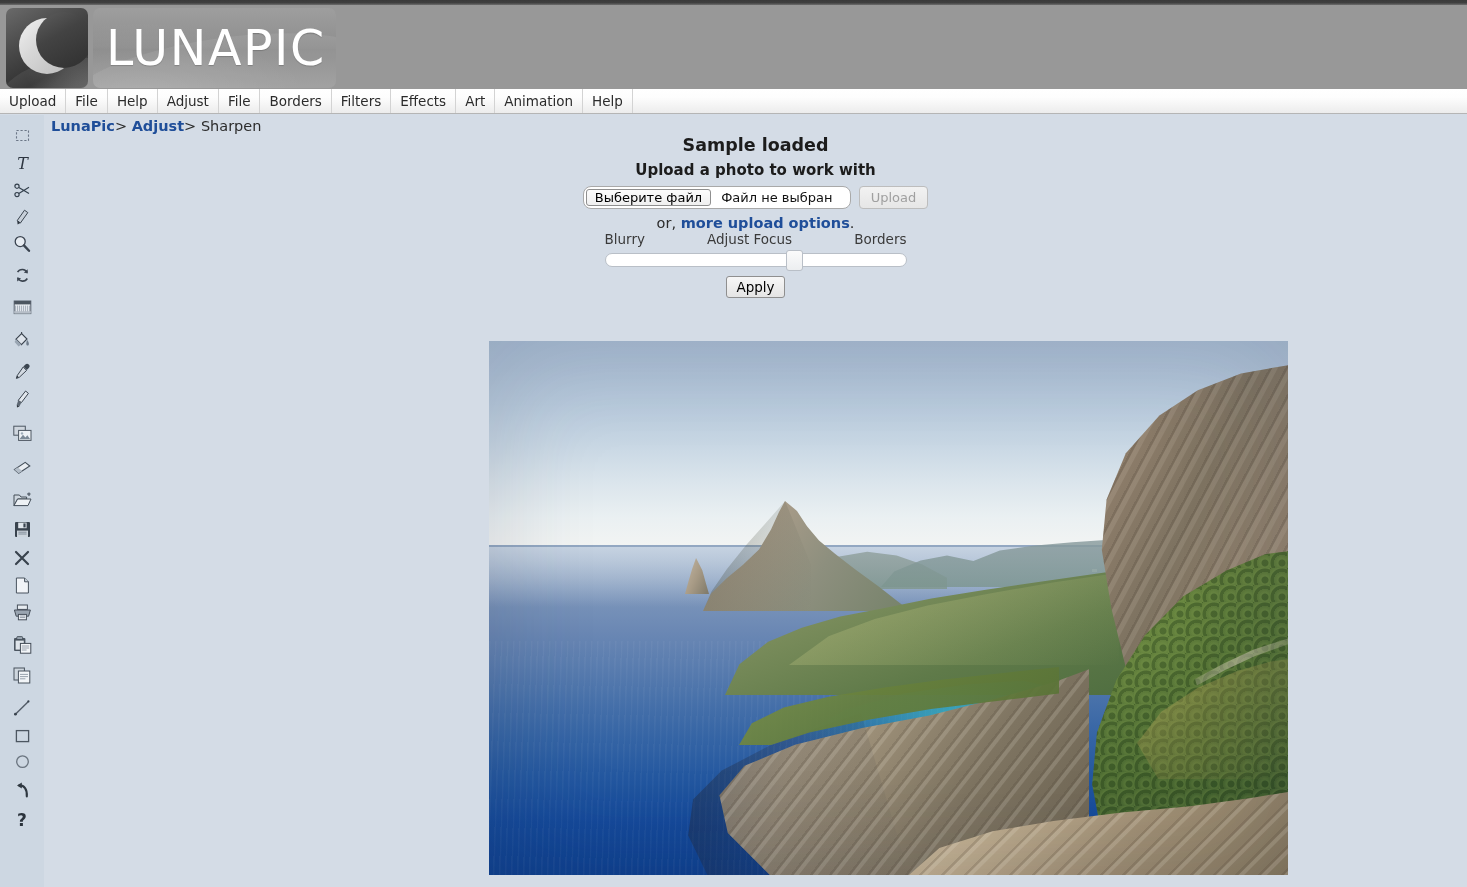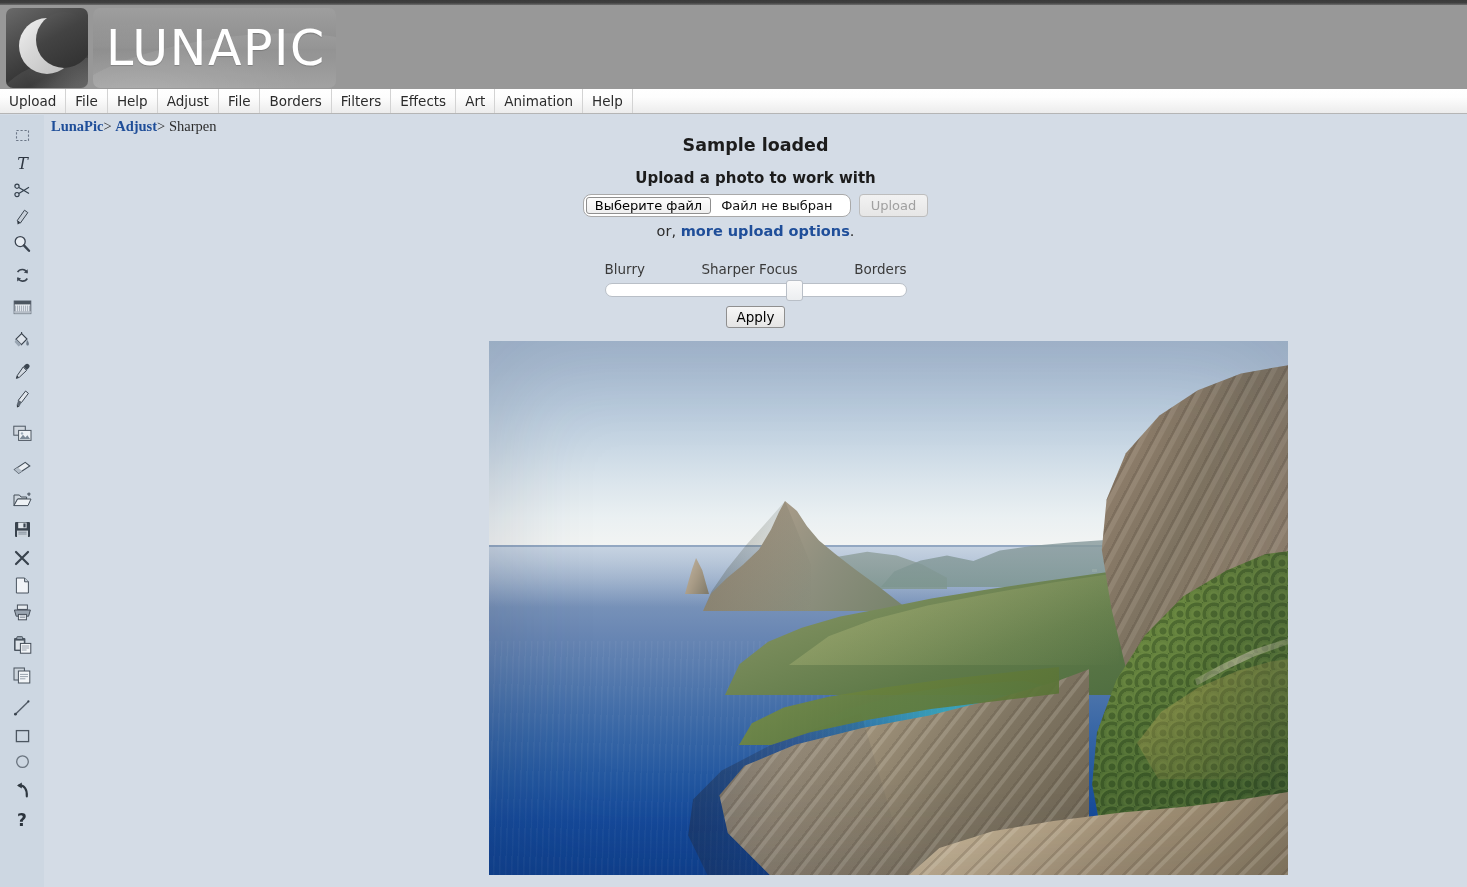--- a/index.html
+++ b/index.html
@@ -121,41 +121,40 @@
     position: absolute; top: 115px; left: 44px;
     width: 1423px; height: 772px;
     background: #d4dce6;
   }
 
   #breadcrumb {
     position: absolute; left: 7px; top: 3px;
     font-size: 14.5px;
     color: #2c2c2c;
     white-space: nowrap;
-    font-family: Liberation Serif, serif;
   }
   #breadcrumb a {
     color: #1f4e99; text-decoration: none; font-weight: bold;
   }
   #breadcrumb .sep { color: #2c2c2c; font-weight: normal; }
   #breadcrumb .current { color: #2c2c2c; }
 
   
   #panel {
     position: absolute; left: 0; top: 20px;
     width: 1423px;
     text-align: center;
   }
   #status-title {
     font-size: 17.5px; font-weight: bold; color: #1c1c1c;
     margin: 0 0 2px 0; line-height: 1.25;
   }
   #status-sub {
     font-size: 15px; font-weight: bold; color: #1c1c1c;
-    margin: 12px 0 6px 0; line-height: 1.25;
+    margin: 4px 0 6px 0; line-height: 1.25;
   }
 
   #upload-row {
     display: flex; align-items: center; justify-content: center;
     gap: 8px;
   }
   #file-input {
     display: inline-flex; align-items: stretch;
     height: 23px;
     width: 268px;
@@ -199,21 +198,20 @@
     margin-top: 6px;
     font-size: 14.5px;
     color: #2c2c2c;
   }
   #more-options a {
     color: #1f4e99; text-decoration: none; font-weight: bold;
   }
 
   
   #slider-block {
-    margin-top: 22px;
     width: 302px;
     margin-left: auto; margin-right: auto;
   }
   #slider-labels {
     display: flex; justify-content: space-between;
     font-size: 13.5px; color: #3a3a3a;
     margin-bottom: 5px;
   }
   #slider-track-wrap {
     position: relative;
@@ -692,21 +690,21 @@
       <button id="upload-btn">Upload</button>
     </div>
 
     <div id="more-options">
       <span>or, </span><a href="#">more upload options</a><span>.</span>
     </div>
 
     <div id="slider-block">
       <div id="slider-labels">
         <span>Blurry</span>
-        <span>Sharper Focus</span>
+        <span>Adjust Focus</span>
         <span>Borders</span>
       </div>
       <div id="slider-track-wrap">
         <div id="slider-track"></div>
         <div id="slider-thumb" style="left: 181.76px;"></div>
       </div>
       <div id="apply-row">
         <button id="apply-btn">Apply</button>
       </div>
     </div>

